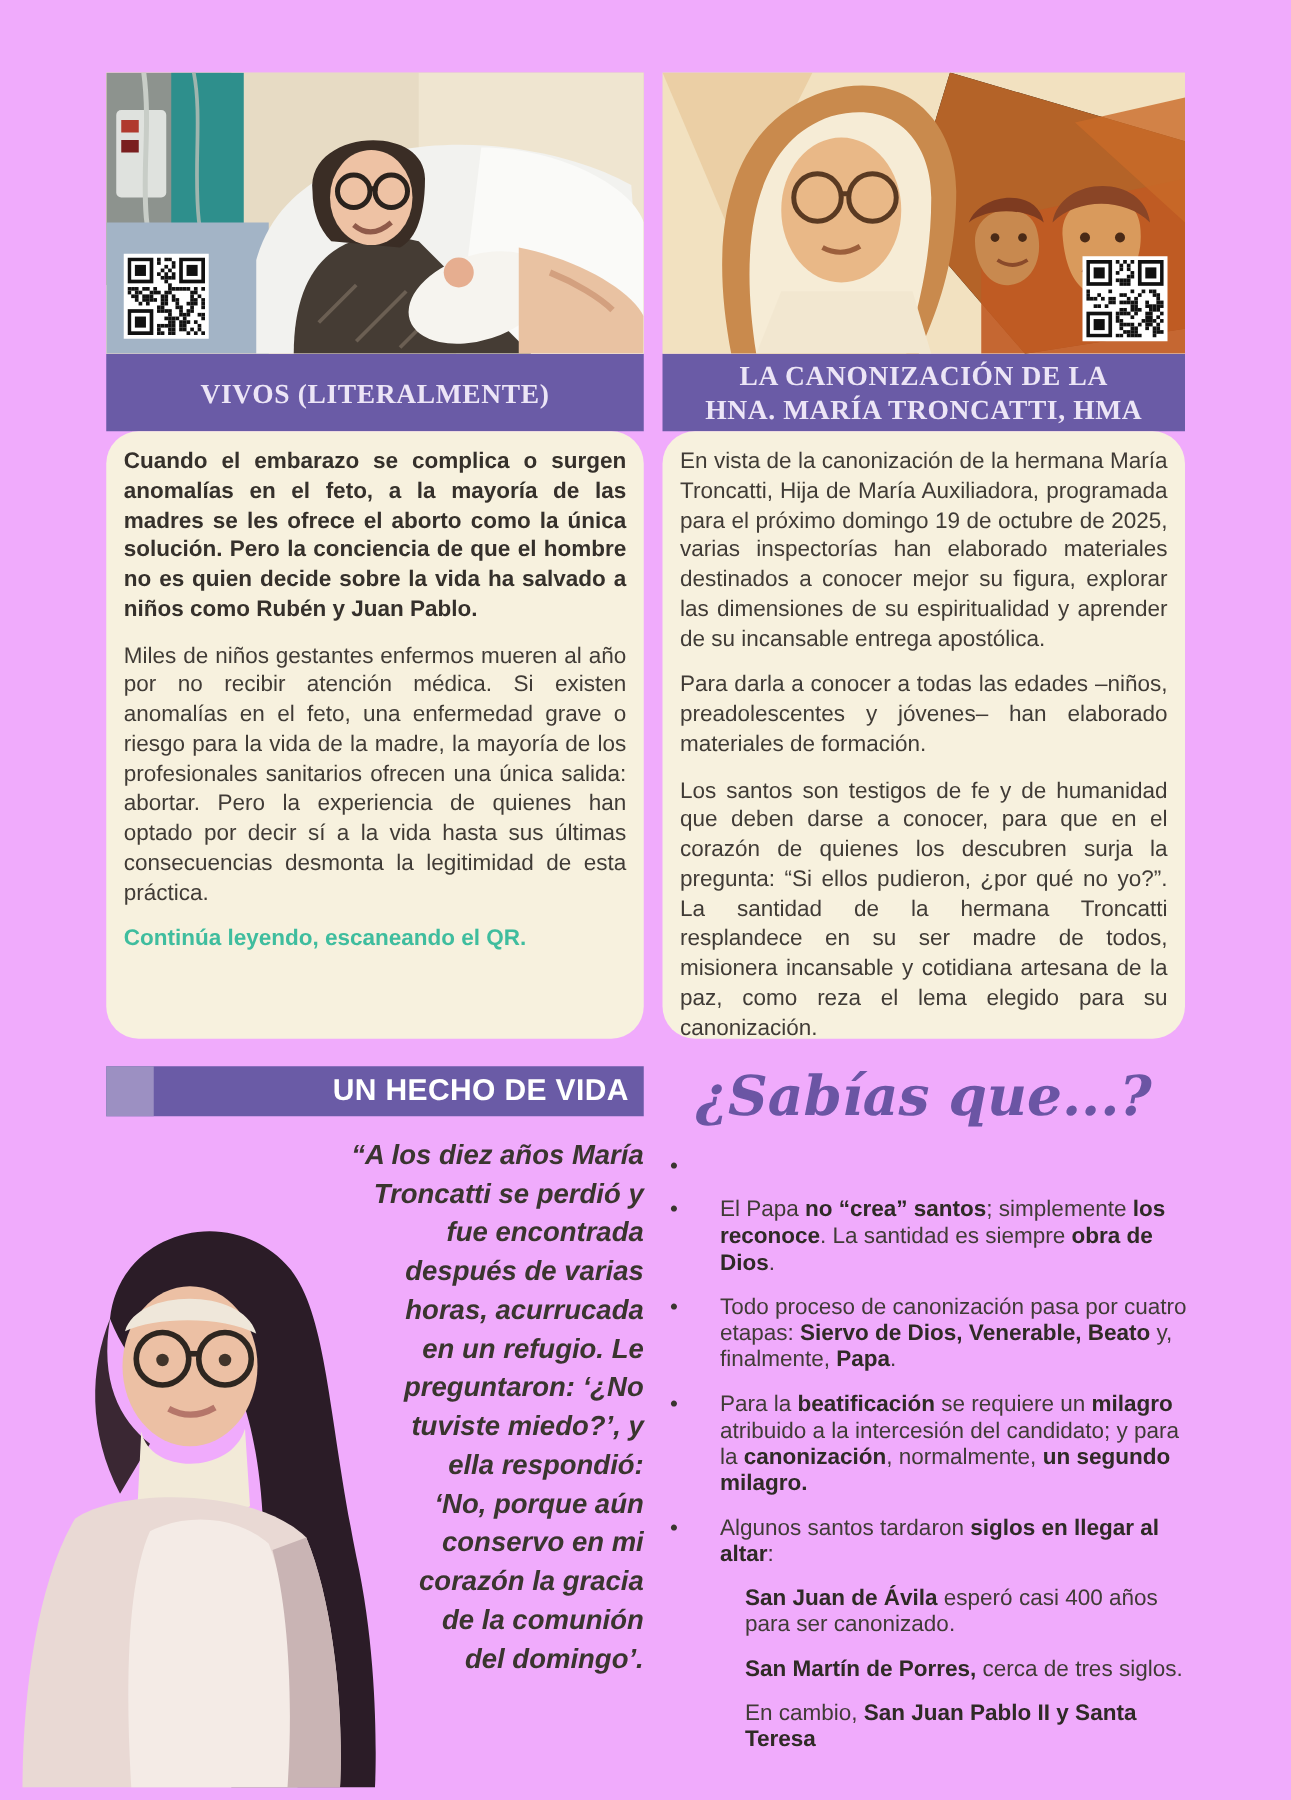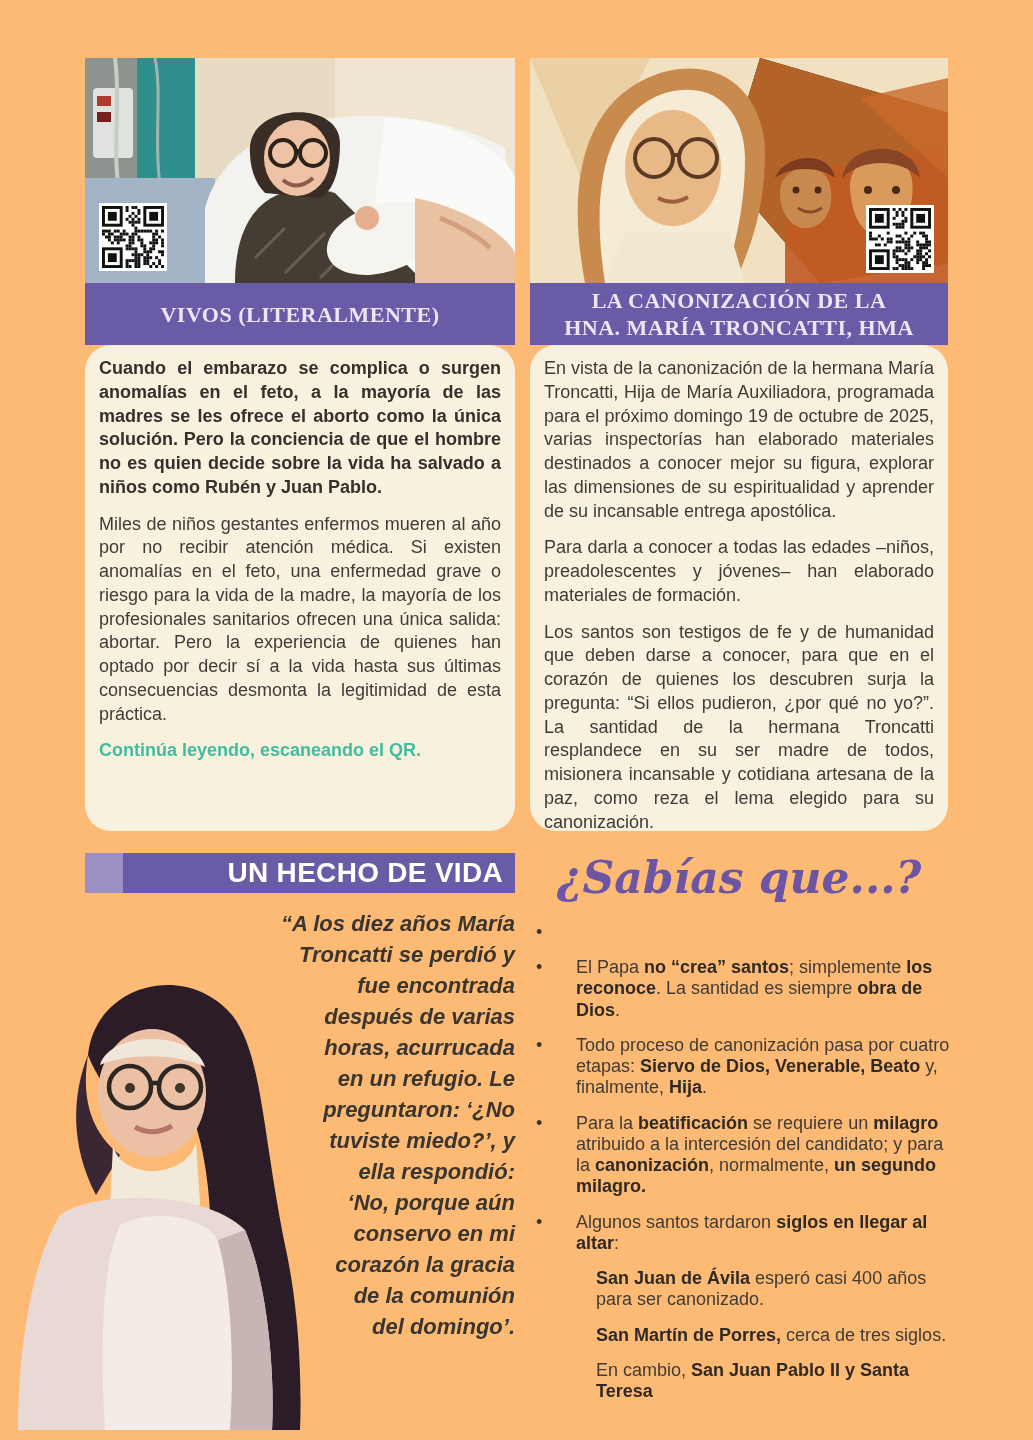--- a/index.html
+++ b/index.html
@@ -1,16 +1,16 @@
 <!DOCTYPE html>
 <html lang="es"><head>
 <meta charset="utf-8">
 <style>
   html,body{margin:0;padding:0;background:#fff;}
-  .page{position:relative;width:1033px;height:1440px;background:#fdba74;overflow:hidden;
+  .page{position:relative;width:1033px;height:1440px;background:#f0abfc;overflow:hidden;
         font-family:"Liberation Sans",sans-serif;color:#403b36;}
 
   
   .col{position:absolute;top:58px;}
   .col.left{left:85px;width:430px;}
   .col.right{left:530px;width:418px;}
 
   .photo{position:relative;width:100%;height:225px;overflow:hidden;background:#e8dcc6;}
   .photo svg{display:block;width:100%;height:100%;}
 
@@ -27,21 +27,21 @@
   .cream{box-sizing:border-box;width:100%;height:486px;background:#f7f1de;
          padding:12px 14px;overflow:hidden;border-radius:26px;}
   .cream p{margin:0 0 13px 0;font-size:18px;line-height:1.32;text-align:justify;}
   .cream p.lead{font-weight:bold;color:#35302b;}
   .cta{color:#3fbd9e;font-weight:bold;font-size:19px;margin-top:2px;}
 
   
   .hecho-bar{position:absolute;left:85px;top:853px;width:430px;height:40px;background:#6a5ba6;}
   .hecho-sq{position:absolute;left:0;top:0;width:38px;height:40px;background:#9c90c2;}
   .hecho-label{position:absolute;right:12px;top:0;height:40px;line-height:40px;
-               color:#ffffff;font-weight:bold;font-size:28px;letter-spacing:.3px;}
+               color:#ffffff;font-weight:bold;font-size:24px;letter-spacing:.3px;}
 
   .quote-wrap{position:absolute;left:85px;top:908px;width:430px;height:510px;
               font-style:italic;font-weight:bold;font-size:22px;line-height:31px;
               text-align:right;color:#3a352f;}
   .quote-spacer{float:left;width:235px;height:470px;margin-top:52px;
                 shape-outside:polygon(0 0,140px 0,205px 160px,232px 300px,235px 470px,0 470px);
                 shape-margin:10px;}
 
   .nun-cutout{position:absolute;left:0;top:955px;width:312px;height:475px;}
   .nun-cutout svg{display:block;width:100%;height:100%;}
@@ -444,21 +444,21 @@
   <div class="sabias-list">
     <div class="bullet">
       <span class="dot">•</span>
     </div>
     <div class="bullet">
       <span class="dot">•</span>
       <span class="btxt"><span>El Papa </span><b>no “crea” santos</b><span>; simplemente </span><b>los reconoce</b><span>. La santidad es siempre </span><b>obra de Dios</b><span>.</span></span>
     </div>
     <div class="bullet">
       <span class="dot">•</span>
-      <span class="btxt"><span>Todo proceso de canonización pasa por cuatro etapas: </span><b>Siervo de Dios, Venerable, Beato</b><span> y, finalmente, </span><b>Hija</b><span>.</span></span>
+      <span class="btxt"><span>Todo proceso de canonización pasa por cuatro etapas: </span><b>Siervo de Dios, Venerable, Beato</b><span> y, finalmente, </span><b>Papa</b><span>.</span></span>
     </div>
     <div class="bullet">
       <span class="dot">•</span>
       <span class="btxt"><span>Para la </span><b>beatificación</b><span> se requiere un </span><b>milagro</b><span> atribuido a la intercesión del candidato; y para la </span><b>canonización</b><span>, normalmente, </span><b>un segundo milagro.</b></span>
     </div>
     <div class="bullet">
       <span class="dot">•</span>
       <span class="btxt"><span>Algunos santos tardaron </span><b>siglos en llegar al altar</b><span>:</span></span>
     </div>
     <p class="subitem"><b>San Juan de Ávila</b><span> esperó casi 400 años para ser canonizado.</span></p>

